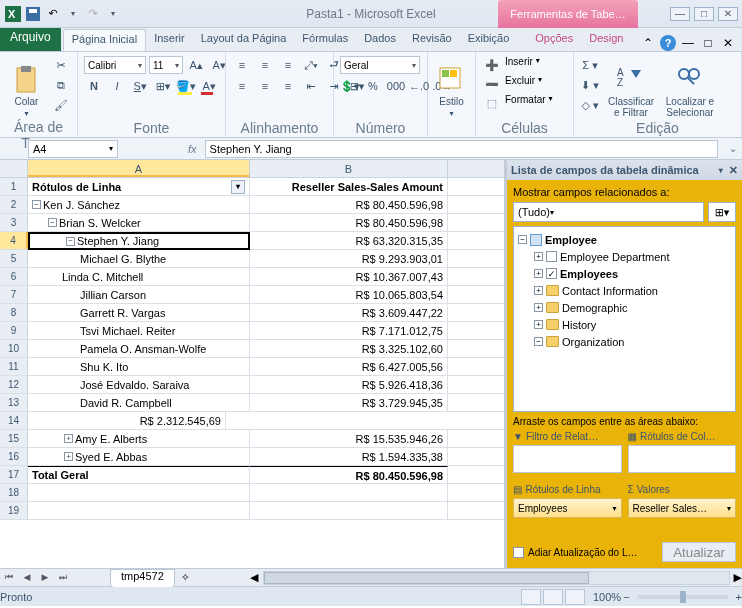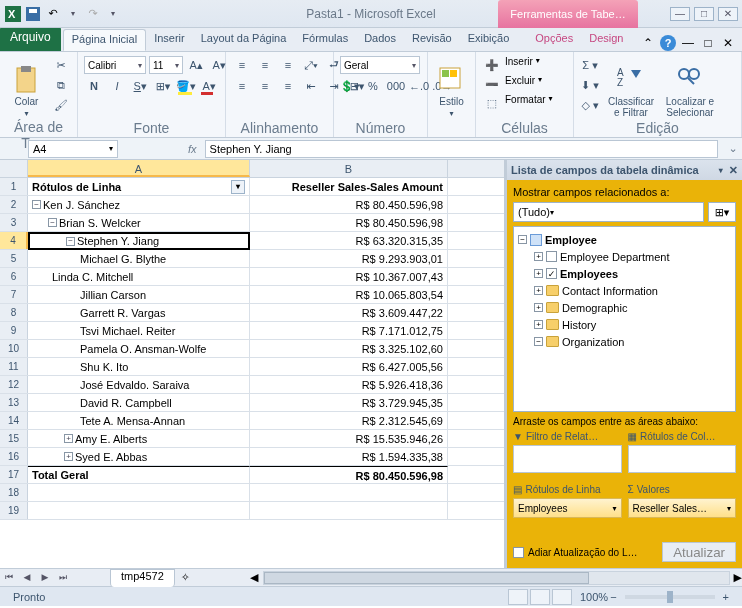--- a/index.html
+++ b/index.html
@@ -85,21 +85,21 @@
   .fold { width:13px;height:11px;background:#f7cf6a;border:1px solid #c9a23a;border-radius:1px;}
   .cb { width:11px;height:11px;border:1px solid #8896a5;background:#fff;display:inline-flex;align-items:center;justify-content:center;font-size:9px;}
   .areas { display:grid; grid-template-columns:1fr 1fr; grid-template-rows:auto 36px auto 36px; gap:3px 6px;}
   .area-lbl { font-size:10px; color:#3d556e; display:flex; align-items:center; gap:3px;}
   .area-box { border:1px solid #b9c6d4; background:#fff; height:28px;}
   .area-chip { height:20px; background:linear-gradient(#fff3cf,#ffe08a); border:1px solid #d9b85a; display:flex; align-items:center; justify-content:space-between; padding:0 4px; font-size:10px;}
   .defer-row { display:flex; align-items:center; gap:4px; padding-top:4px;justify-content:space-between;}
   .upd-btn { margin-left:auto; height:20px; padding:0 10px; border:1px solid #b9c6d4; background:#e8edf4; color:#888;}
 
   
-  .statusbar { height:20px; background:#dfe7f1; border-top:1px solid #c1ccd8; display:flex; align-items:center; padding:0 13px; font-size:11px; color:#3d556e;}
+  .statusbar { height:20px; background:#dfe7f1; border-top:1px solid #c1ccd8; display:flex; align-items:center; padding:0 0; font-size:11px; color:#3d556e;}
   .viewbtns { margin-left:auto; display:flex; align-items:center; gap:2px;}
   .vbtn { width:20px;height:16px;border:1px solid #b9c6d4;background:#eef3f9;}
   .zoom-track{width:90px;height:4px;background:#cfd8e2;position:relative;margin:0 6px;}
   .zoom-thumb{position:absolute;left:42px;top:-4px;width:6px;height:12px;background:#9db3c9;}
 
   svg { display:block; }
 </style>
 </head>
 <body>
 
@@ -364,21 +364,21 @@
         </div>
         <div class="grow">
           <div class="rowhdr">5</div>
           <div class="cell cA" style="padding-left: 52px;">
             <span>Michael G. Blythe</span>
           </div>
           <div class="cell cB">R$ 9.293.903,01</div>
         </div>
         <div class="grow">
           <div class="rowhdr">6</div>
-          <div class="cell cA" style="padding-left: 24px; align-items: center;">
+          <div class="cell cA" style="padding-left: 34px; align-items: center;">
             <span>Linda C. Mitchell</span>
           </div>
           <div class="cell cB">R$ 10.367.007,43</div>
         </div>
         <div class="grow">
           <div class="rowhdr">7</div>
           <div class="cell cA" style="padding-left: 52px;">
             <span>Jillian Carson</span>
           </div>
           <div class="cell cB">R$ 10.065.803,54</div>
@@ -420,23 +420,20 @@
         </div>
         <div class="grow">
           <div class="rowhdr">13</div>
           <div class="cell cA" style="padding-left: 52px;">
             <span>David R. Campbell</span>
           </div>
           <div class="cell cB">R$ 3.729.945,35</div>
         </div>
         <div class="grow">
           <div class="rowhdr">14</div>
-          <div class="cell cA" style="padding-left: 52px;">
-            <span>Tete A. Mensa-Annan</span>
-          </div>
           <div class="cell cB">R$ 2.312.545,69</div>
         </div>
         <div class="grow">
           <div class="rowhdr">15</div>
           <div class="cell cA" style="padding-left: 36px;">
             <span class="exp">+</span>
             <span>Amy E. Alberts</span>
           </div>
           <div class="cell cB">R$ 15.535.946,26</div>
         </div>

